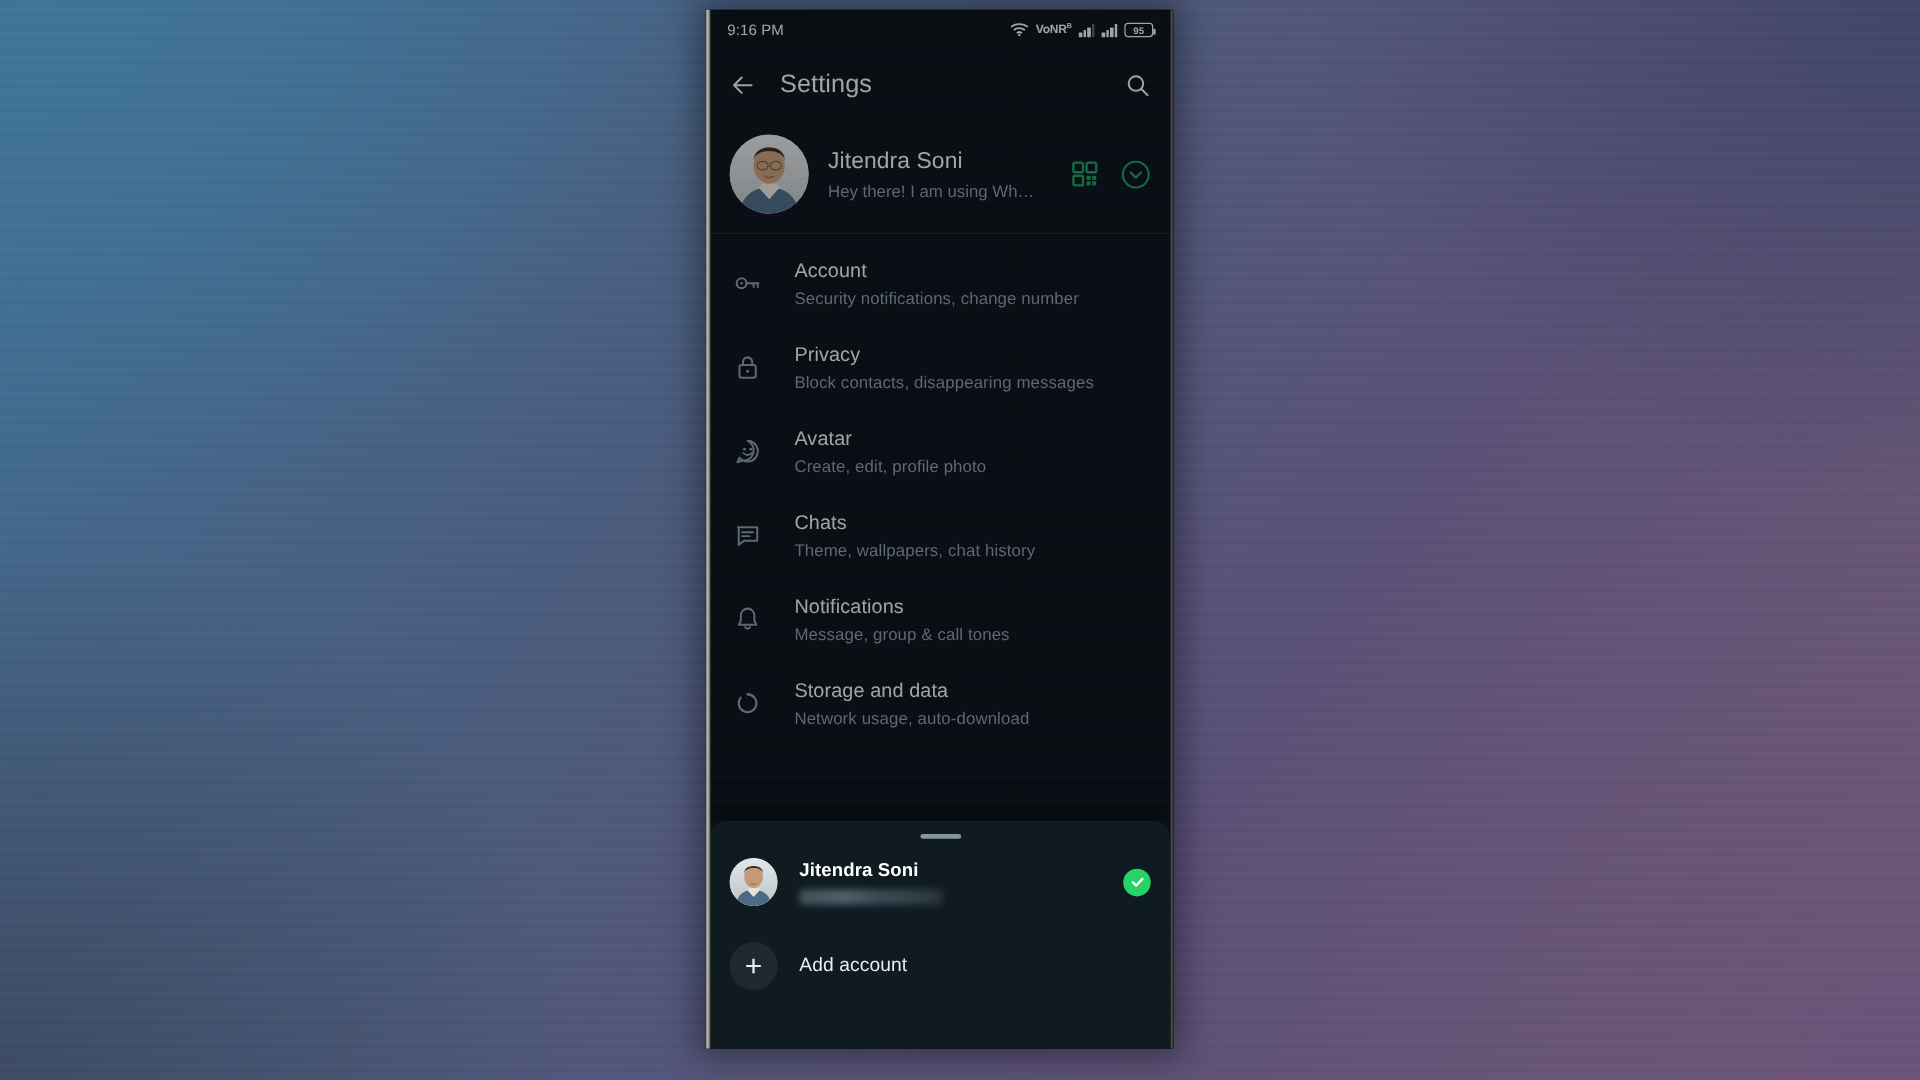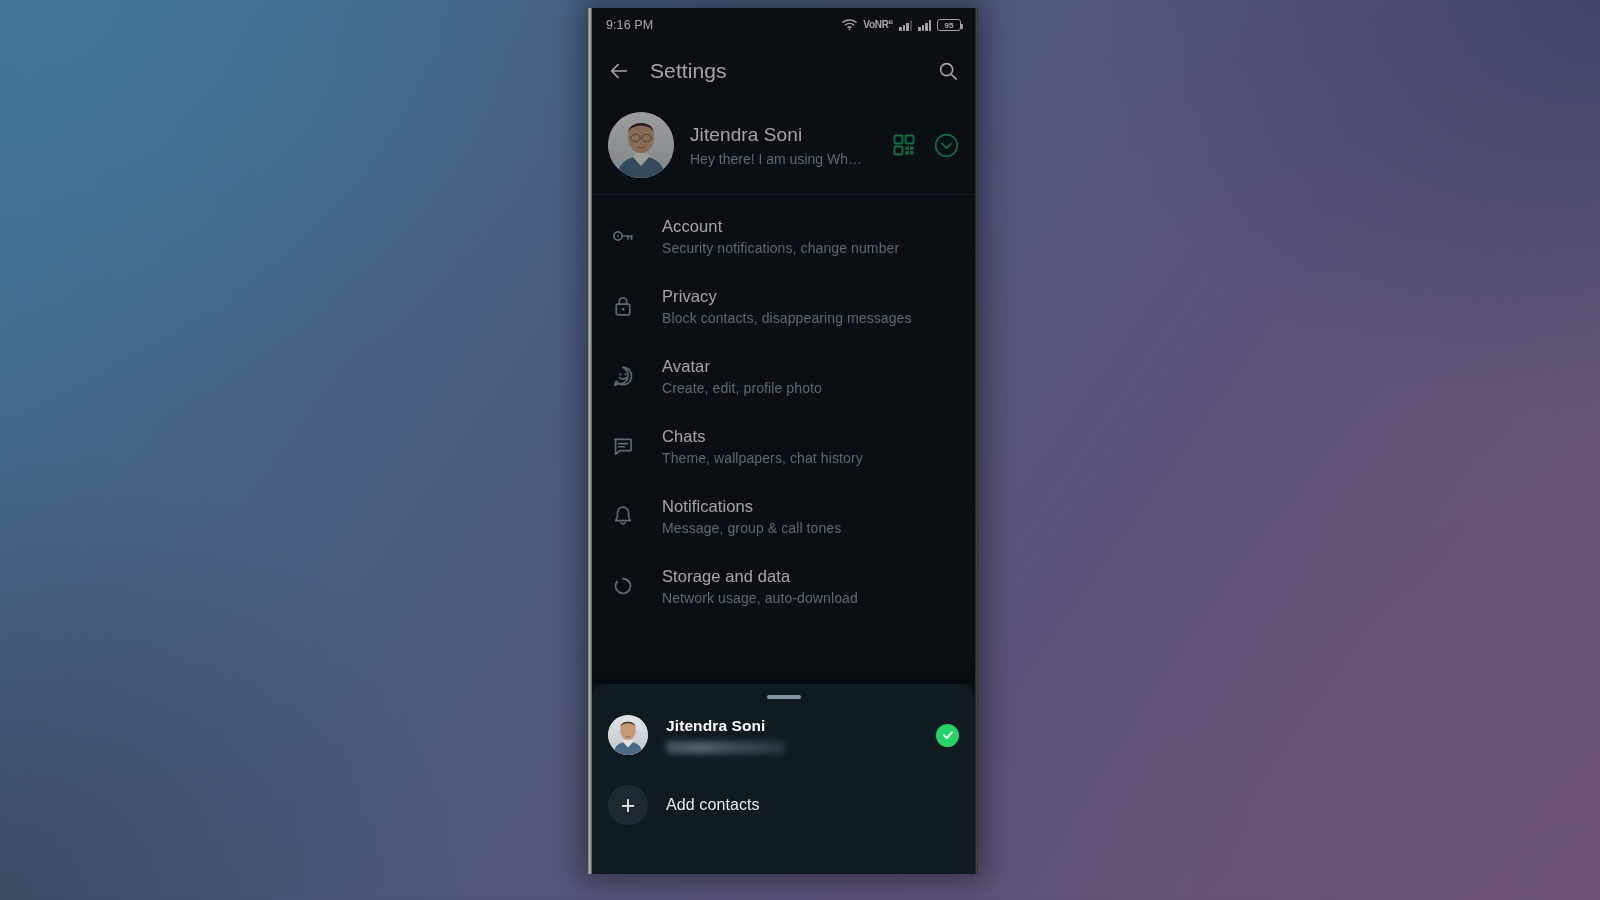--- a/index.html
+++ b/index.html
@@ -520,19 +520,19 @@
           </div>
           <div class="check-badge">
             <svg width="14" height="14" viewBox="0 0 14 14">
               <path d="M3 7.2 L5.8 10 L11 4.4" fill="none" stroke="#ffffff" stroke-width="1.9" stroke-linecap="round" stroke-linejoin="round"></path>
             </svg>
           </div>
         </div>
 
         <div class="sheet-add">
           <div class="plus-circle">+</div>
-          <div class="sheet-add-label">Add contacts</div>
+          <div class="sheet-add-label">Add account</div>
         </div>
       </div>
 
     </div>
   </div>
 </div>
 
 </body></html>

